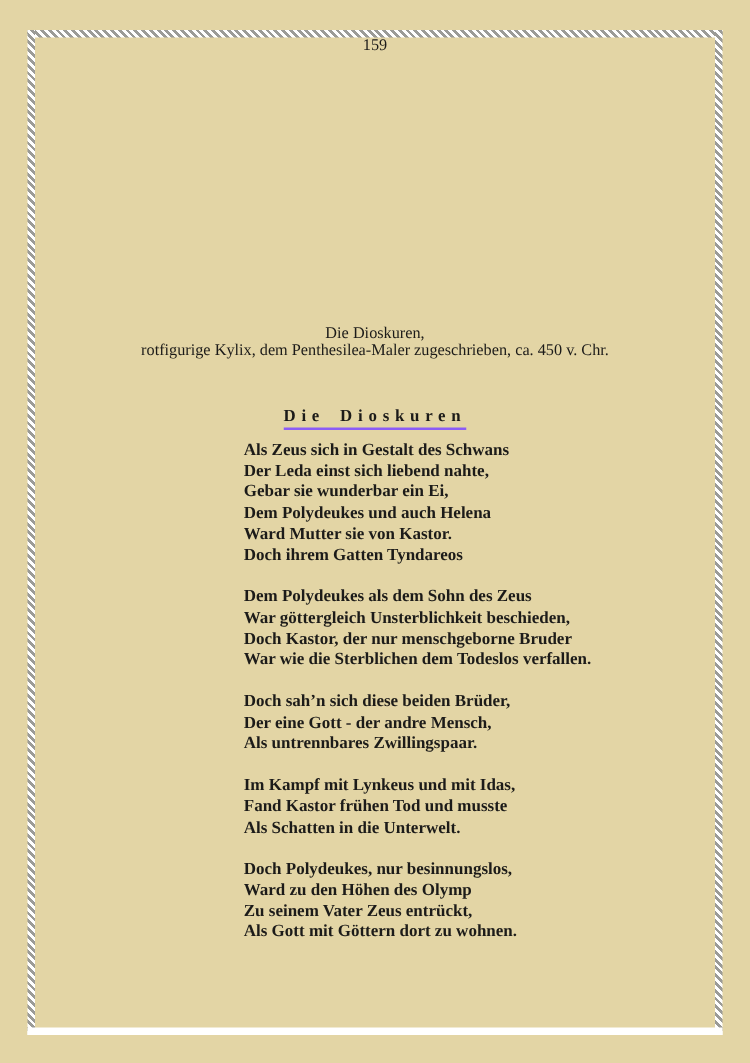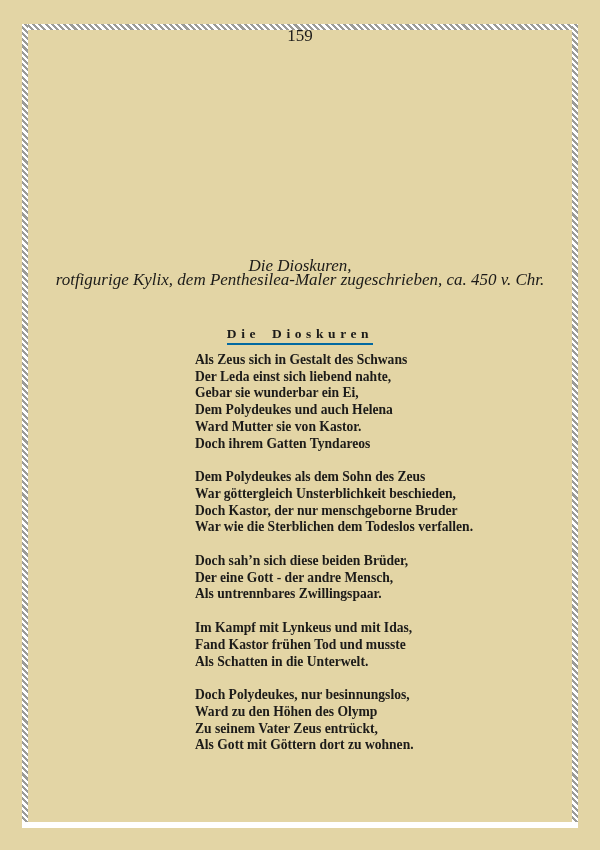--- a/index.html
+++ b/index.html
@@ -31,52 +31,51 @@
   .frame-bottom {
     position: absolute;
     left: 22px; top: 822px; width: 556px; height: 6px;
     background: #ffffff;
   }
 
   .page-number {
     position: absolute;
     top: 28px; left: 0; width: 600px;
     text-align: center;
-    font-size: 17px;
+    font-size: 13px;
     line-height: 16px;
   }
 
   .figure-area {
     position: absolute;
     left: 60px; top: 55px;
     width: 480px; height: 200px;
     
   }
 
   .figure-caption {
     position: absolute;
     top: 259px; left: 0; width: 600px;
     text-align: center;
-    font-size: 17px;
+    font-size: 13px;
     line-height: 13.5px;
-    font-style: italic;
   }
 
   .poem-title-row {
     position: absolute;
     top: 324px; left: 0; width: 600px;
     text-align: center;
   }
   .poem-title {
     display: inline-block;
     font-size: 13.5px;
     font-weight: bold;
     letter-spacing: 0.34em;
     word-spacing: 0.30em;
-    border-bottom: 2px solid #0369a1;
+    border-bottom: 2px solid #8b5cf6;
     padding-bottom: 1px;
   }
 
   .poem {
     position: absolute;
     left: 183px; top: 352px;
     width: 370px;
     font-size: 13.6px;
     font-weight: bold;
     line-height: 16.7px;

